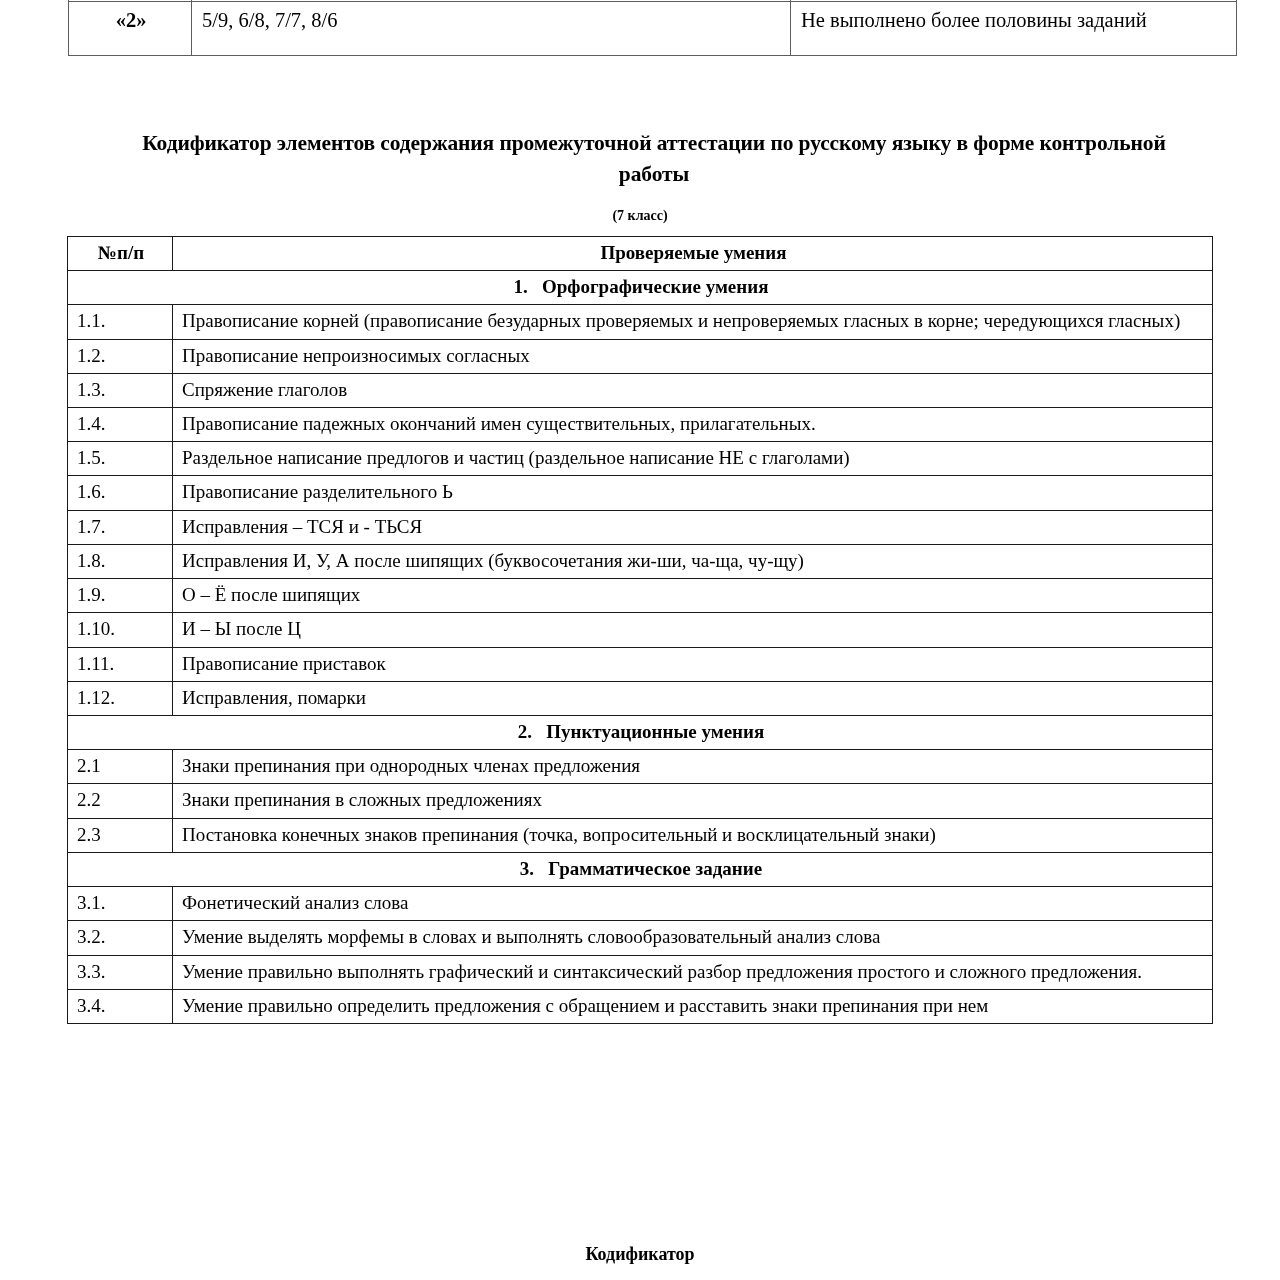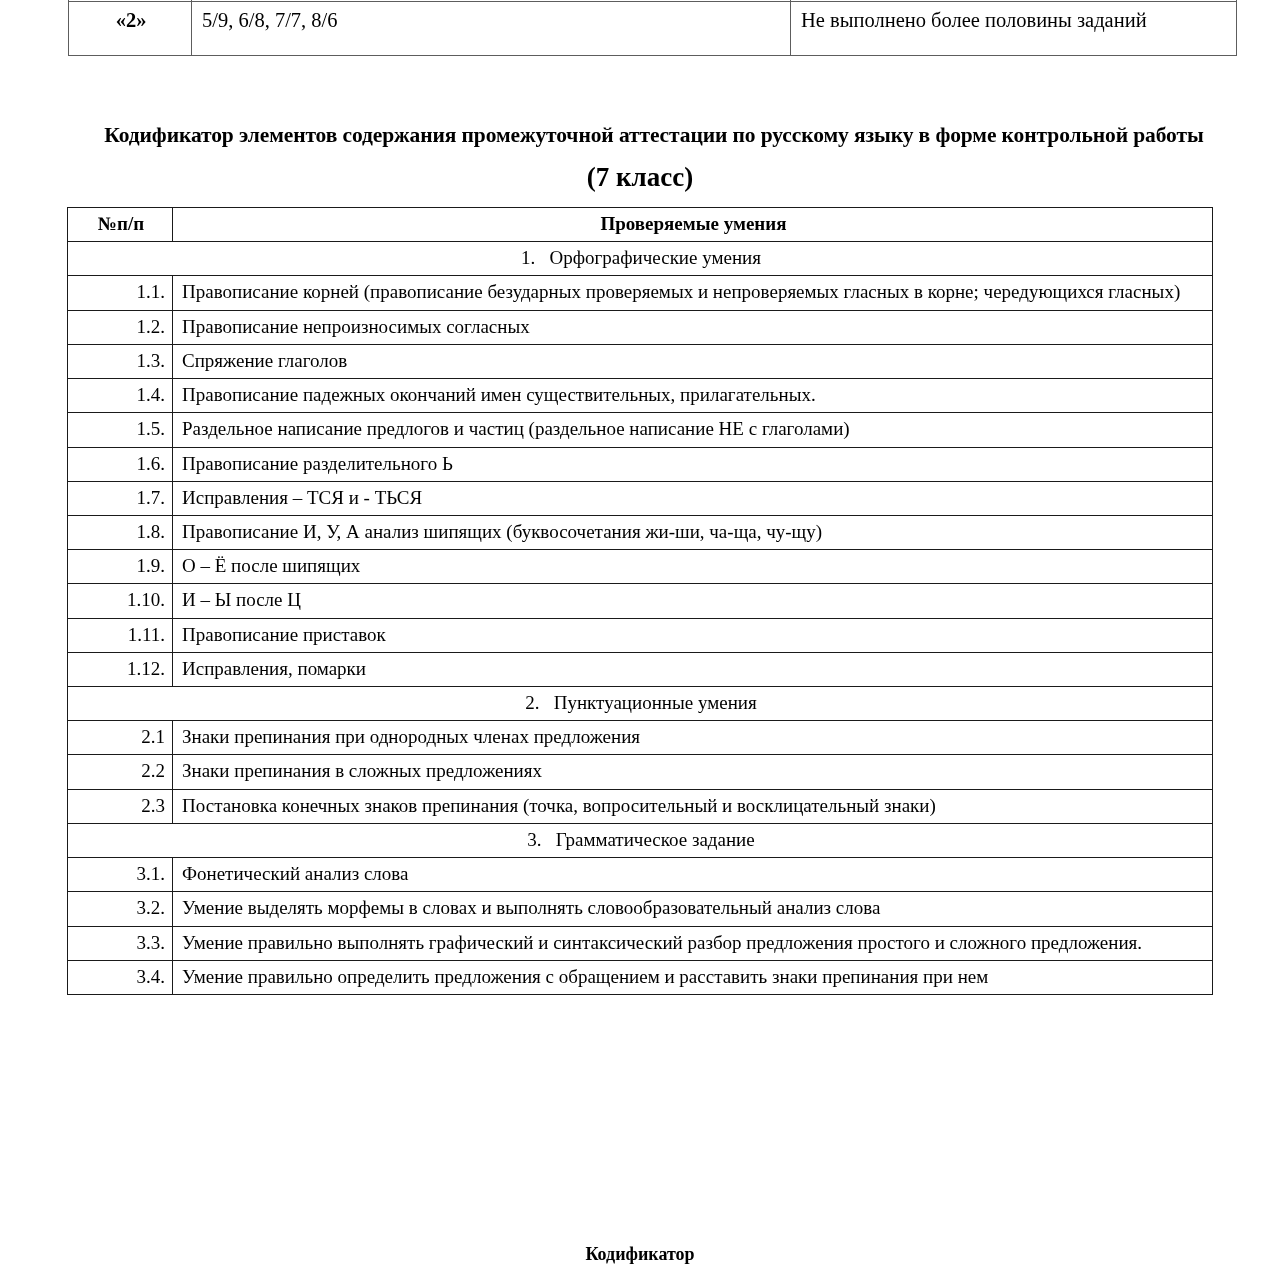--- a/index.html
+++ b/index.html
@@ -62,46 +62,46 @@
     padding: 4px 8px 5px 10px;
     vertical-align: top;
   }
   .gt-c1 { width: 104px; text-align: center; font-weight: bold; }
   .gt-c2 { width: 580px; }
   .gt-c3 { width: 427px; }
   .grade-cell-tall { height: 44px; }
 
   
   .doc-title {
-    margin: 8px;
+    margin: 16px;
     padding: 0 64px 0 92px;
     font-size: 21.5px;
     font-weight: bold;
     line-height: 1.45;
     text-align: center;
     letter-spacing: -0.1px;
   }
   .doc-subtitle {
     margin: 4px 0 0 0;
-    font-size: 27px;
+    font-size: 14px;
     font-weight: bold;
     text-align: center;
     line-height: 1.4;
   }
 
   
-  .col-num  { width: 88px; text-align: right; }
+  .col-num  { width: 88px; text-align: left; }
   .col-skill{ width: 1023px; }
 
   .hdr-num   { text-align: center; font-weight: bold; }
   .hdr-skill { text-align: center; font-weight: bold; margin-top: 46px; }
 
   .section-row td {
     text-align: center;
-    font-weight: normal;
+    font-weight: bold;
     padding-top: 4px;
     padding-bottom: 5px;
     margin-top: 19px;
   }
   .section-row .sec-inner {
     display: inline-block;
     text-align: left;
     white-space: pre;
   }
 
@@ -179,21 +179,21 @@
         <tr>
           <td class="col-num cell-tallish">1.6.</td>
           <td class="col-skill cell-tallish">Правописание разделительного Ь</td>
         </tr>
         <tr>
           <td class="col-num cell-tallish">1.7.</td>
           <td class="col-skill cell-tallish">Исправления – ТСЯ и - ТЬСЯ</td>
         </tr>
         <tr>
           <td class="col-num">1.8.</td>
-          <td class="col-skill">Правописание И, У, А анализ шипящих (буквосочетания жи-ши, ча-ща, чу-щу)</td>
+          <td class="col-skill">Исправления И, У, А после шипящих (буквосочетания жи-ши, ча-ща, чу-щу)</td>
         </tr>
         <tr>
           <td class="col-num">1.9.</td>
           <td class="col-skill">О – Ё после шипящих</td>
         </tr>
         <tr>
           <td class="col-num">1.10.</td>
           <td class="col-skill">И – Ы после Ц</td>
         </tr>
         <tr>

